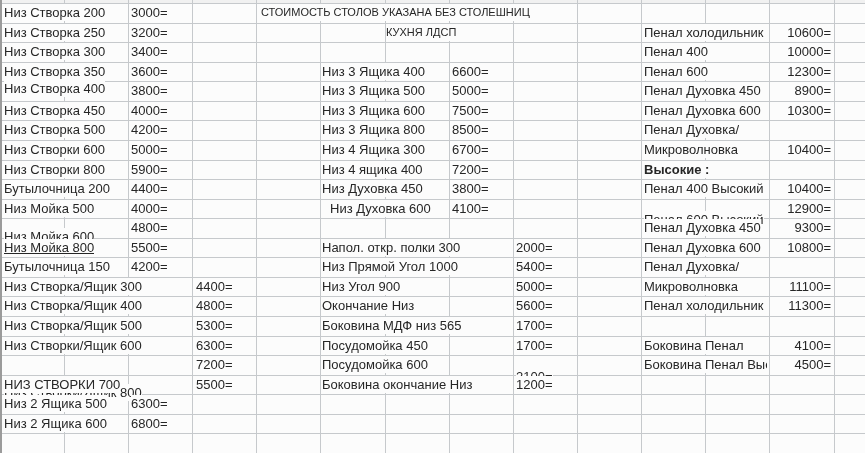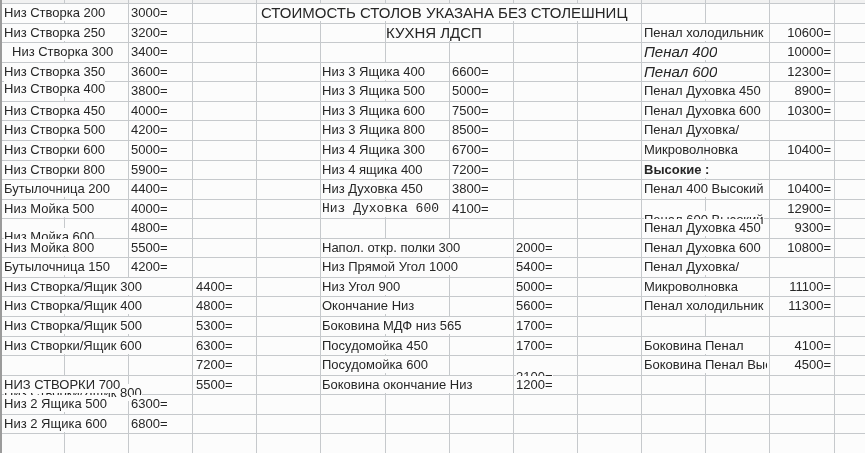--- a/index.html
+++ b/index.html
@@ -16,23 +16,23 @@
   .top-strip{position:absolute;left:0;top:0;width:865px;height:3px;background:#f1f1f1;}
   .edge-left{position:absolute;left:0;top:0;bottom:0;width:2px;background:#9b9b9b;}
   .vline{position:absolute;top:0;bottom:0;width:1px;background:var(--grid);}
   .hline{position:absolute;left:0;width:865px;height:1px;background:var(--grid);}
   .cell{
     position:absolute;height:17px;line-height:17px;font-size:13px;
     white-space:nowrap;background:var(--bg);
   }
   .name{overflow:hidden;}
   .price-r{text-align:right;}
-  .small{font-size:15px;font-style:italic;}
+  .small{font-size:13px;}
   .bold{font-weight:bold;}
-  .hdr{font-size:15px;}
+  .hdr{font-size:11px;}
 </style>
 </head>
 <body>
 
 <div id="app">
   <div class="top-strip"></div>
   <div id="grid">
       <div class="vline" style="left: 64px;"></div>
       <div class="vline" style="left: 128px;"></div>
       <div class="vline" style="left: 192px;"></div>
@@ -70,41 +70,41 @@
       <div class="hline" style="top: 414px;"></div>
       <div class="hline" style="top: 433px;"></div>
     </div>
   <div id="cells">
       <div class="cell hdr" style="top: 4px; left: 261px;">СТОИМОСТЬ СТОЛОВ УКАЗАНА БЕЗ СТОЛЕШНИЦ</div>
       <div class="cell hdr" style="top: 23.5652px; left: 386px;">КУХНЯ ЛДСП</div>
       <div class="cell name" style="top: 4px; left: 4px; max-width: 186px;">Низ Створка 200</div>
       <div class="cell price" style="top: 4px; left: 131px; text-align: center;">3000=</div>
       <div class="cell name" style="top: 23.5652px; left: 4px; max-width: 186px;">Низ Створка 250</div>
       <div class="cell price" style="top: 23.5652px; left: 131px;">3200=</div>
-      <div class="cell name" style="top: 43.1304px; left: 12px; max-width: 186px;">Низ Створка 300</div>
+      <div class="cell name" style="top: 43.1304px; left: 4px; max-width: 186px;">Низ Створка 300</div>
       <div class="cell price" style="top: 43.1304px; left: 131px;">3400=</div>
       <div class="cell name" style="top: 62.6956px; left: 4px; max-width: 186px;">Низ Створка 350</div>
       <div class="cell price" style="top: 62.6956px; left: 131px;">3600=</div>
       <div class="cell name" style="top: 80px; left: 4px; max-width: 186px;">Низ Створка 400</div>
       <div class="cell price" style="top: 82.2608px; left: 131px;">3800=</div>
       <div class="cell name" style="top: 101.826px; left: 4px; max-width: 186px;">Низ Створка 450</div>
       <div class="cell price" style="top: 101.826px; left: 131px;">4000=</div>
       <div class="cell name" style="top: 121.391px; left: 4px; max-width: 186px;">Низ Створка 500</div>
       <div class="cell price" style="top: 121.391px; left: 131px;">4200=</div>
       <div class="cell name" style="top: 140.956px; left: 4px; max-width: 186px;">Низ Створки 600</div>
       <div class="cell price" style="top: 140.956px; left: 131px;">5000=</div>
       <div class="cell name" style="top: 160.522px; left: 4px; max-width: 186px;">Низ Створки 800</div>
       <div class="cell price" style="top: 160.522px; left: 131px;">5900=</div>
       <div class="cell name" style="top: 180.087px; left: 4px; max-width: 186px;">Бутылочница 200</div>
       <div class="cell price" style="top: 180.087px; left: 131px;">4400=</div>
       <div class="cell name" style="top: 199.652px; left: 4px; max-width: 186px;">Низ Мойка 500</div>
       <div class="cell price" style="top: 199.652px; left: 131px;">4000=</div>
       <div class="cell name" style="top: 228px; left: 4px; max-width: 186px;">Низ Мойка 600</div>
       <div class="cell price" style="top: 219.217px; left: 131px;">4800=</div>
-      <div class="cell name" style="top: 238.782px; left: 4px; max-width: 186px;">Низ Мойка 800</div>
+      <div class="cell name" style="top: 238.782px; left: 4px; max-width: 186px; text-decoration: underline;">Низ Мойка 800</div>
       <div class="cell price" style="top: 238.782px; left: 131px;">5500=</div>
       <div class="cell name" style="top: 258.348px; left: 4px; max-width: 186px;">Бутылочница 150</div>
       <div class="cell price" style="top: 258.348px; left: 131px;">4200=</div>
       <div class="cell name" style="top: 277.913px; left: 4px; max-width: 186px;">Низ Створка/Ящик 300</div>
       <div class="cell price" style="top: 277.913px; left: 196px;">4400=</div>
       <div class="cell name" style="top: 297.478px; left: 4px; max-width: 186px;">Низ Створка/Ящик 400</div>
       <div class="cell price" style="top: 297.478px; left: 196px;">4800=</div>
       <div class="cell name" style="top: 317.043px; left: 4px; max-width: 186px;">Низ Створка/Ящик 500</div>
       <div class="cell price" style="top: 317.043px; left: 196px;">5300=</div>
       <div class="cell name" style="top: 336.608px; left: 4px; max-width: 186px;">Низ Створки/Ящик 600</div>
@@ -124,21 +124,21 @@
       <div class="cell name" style="top: 101.826px; left: 322px; max-width: 188px;">Низ 3 Ящика 600</div>
       <div class="cell price" style="top: 101.826px; left: 452px;">7500=</div>
       <div class="cell name" style="top: 121.391px; left: 322px; max-width: 188px;">Низ 3 Ящика 800</div>
       <div class="cell price" style="top: 121.391px; left: 452px;">8500=</div>
       <div class="cell name" style="top: 140.956px; left: 322px; max-width: 188px;">Низ 4 Ящика 300</div>
       <div class="cell price" style="top: 140.956px; left: 452px;">6700=</div>
       <div class="cell name" style="top: 160.522px; left: 322px; max-width: 188px;">Низ 4 ящика 400</div>
       <div class="cell price" style="top: 160.522px; left: 452px;">7200=</div>
       <div class="cell name" style="top: 180.087px; left: 322px; max-width: 188px;">Низ Духовка 450</div>
       <div class="cell price" style="top: 180.087px; left: 452px;">3800=</div>
-      <div class="cell name" style="top: 199.652px; left: 322px; max-width: 188px; font-family: Liberation Mono, monospace;">Низ Духовка 600</div>
+      <div class="cell name" style="top: 199.652px; left: 330px; max-width: 188px;">Низ Духовка 600</div>
       <div class="cell price" style="top: 199.652px; left: 452px;">4100=</div>
       <div class="cell name" style="top: 238.782px; left: 322px; max-width: 188px;">Напол. откр. полки 300</div>
       <div class="cell price" style="top: 238.782px; left: 516px;">2000=</div>
       <div class="cell name" style="top: 258.348px; left: 322px; max-width: 188px;">Низ Прямой Угол 1000</div>
       <div class="cell price" style="top: 258.348px; left: 516px;">5400=</div>
       <div class="cell name" style="top: 277.913px; left: 322px; max-width: 188px;">Низ Угол 900</div>
       <div class="cell price" style="top: 277.913px; left: 516px;">5000=</div>
       <div class="cell name" style="top: 297.478px; left: 322px; max-width: 188px;">Окончание Низ</div>
       <div class="cell price" style="top: 297.478px; left: 516px;">5600=</div>
       <div class="cell name" style="top: 317.043px; left: 322px; max-width: 188px;">Боковина МДФ низ 565</div>

